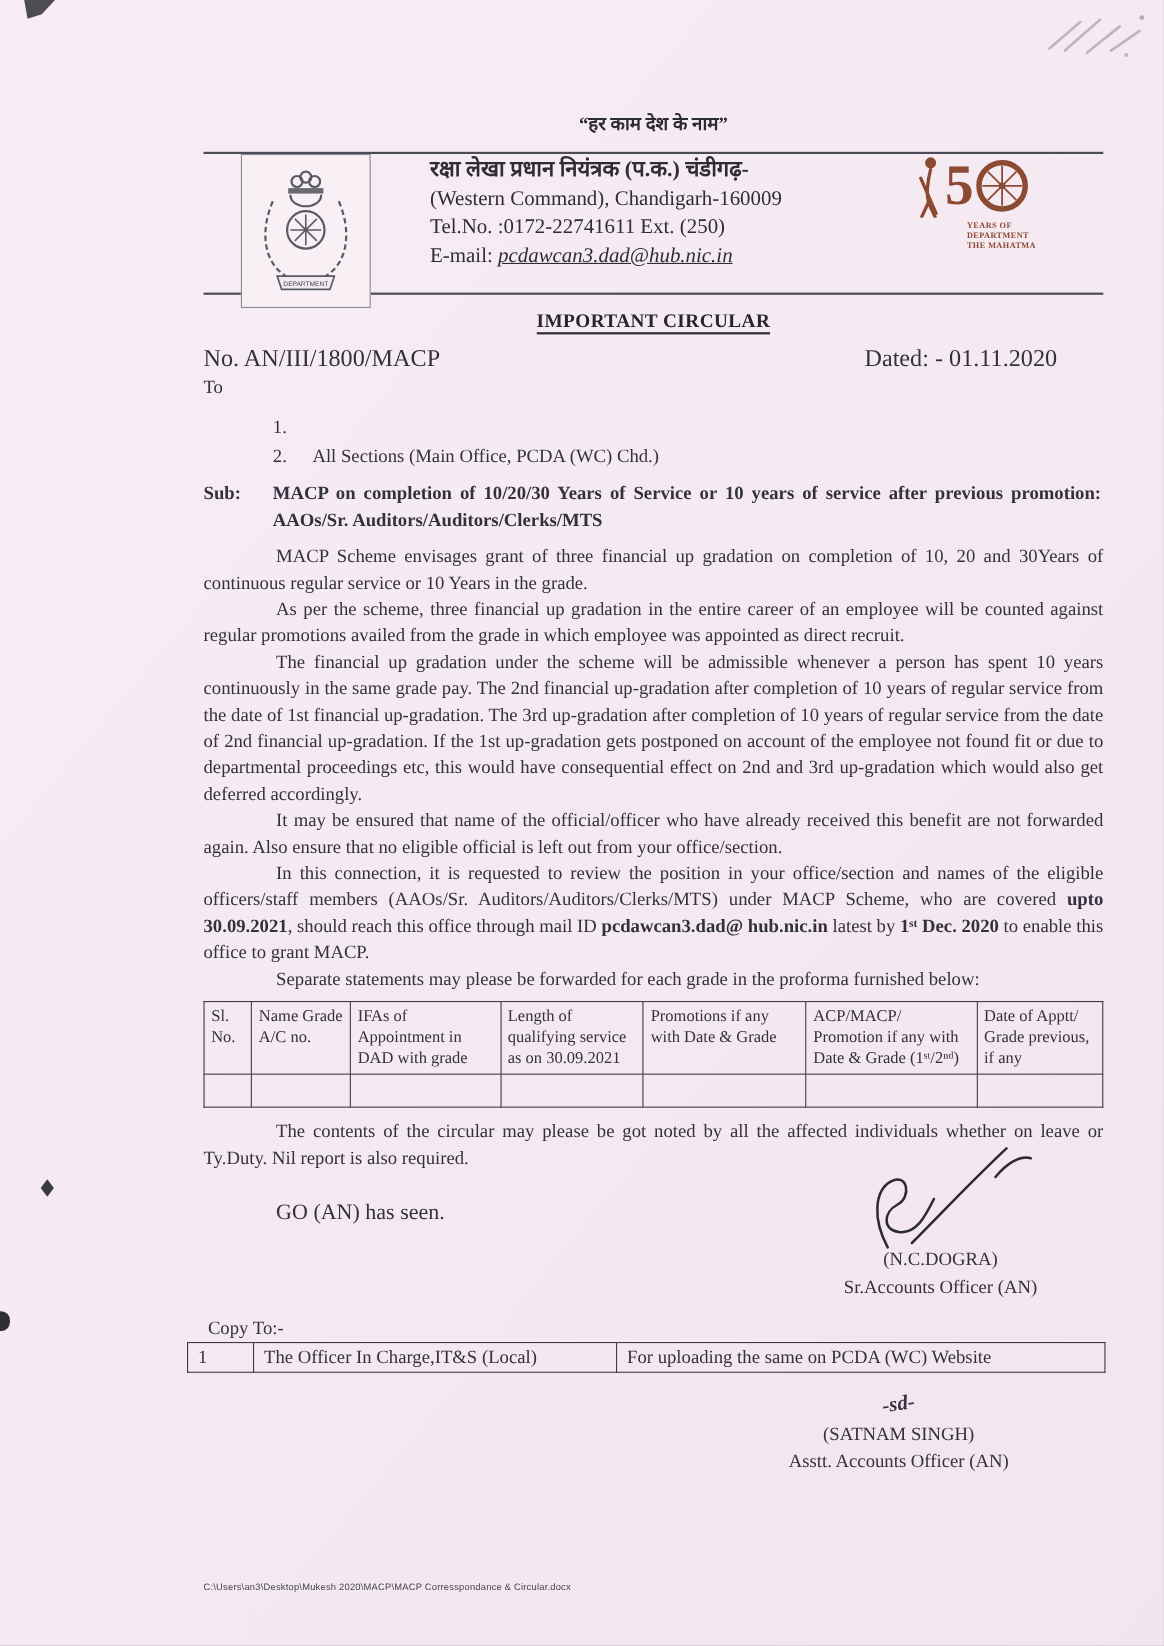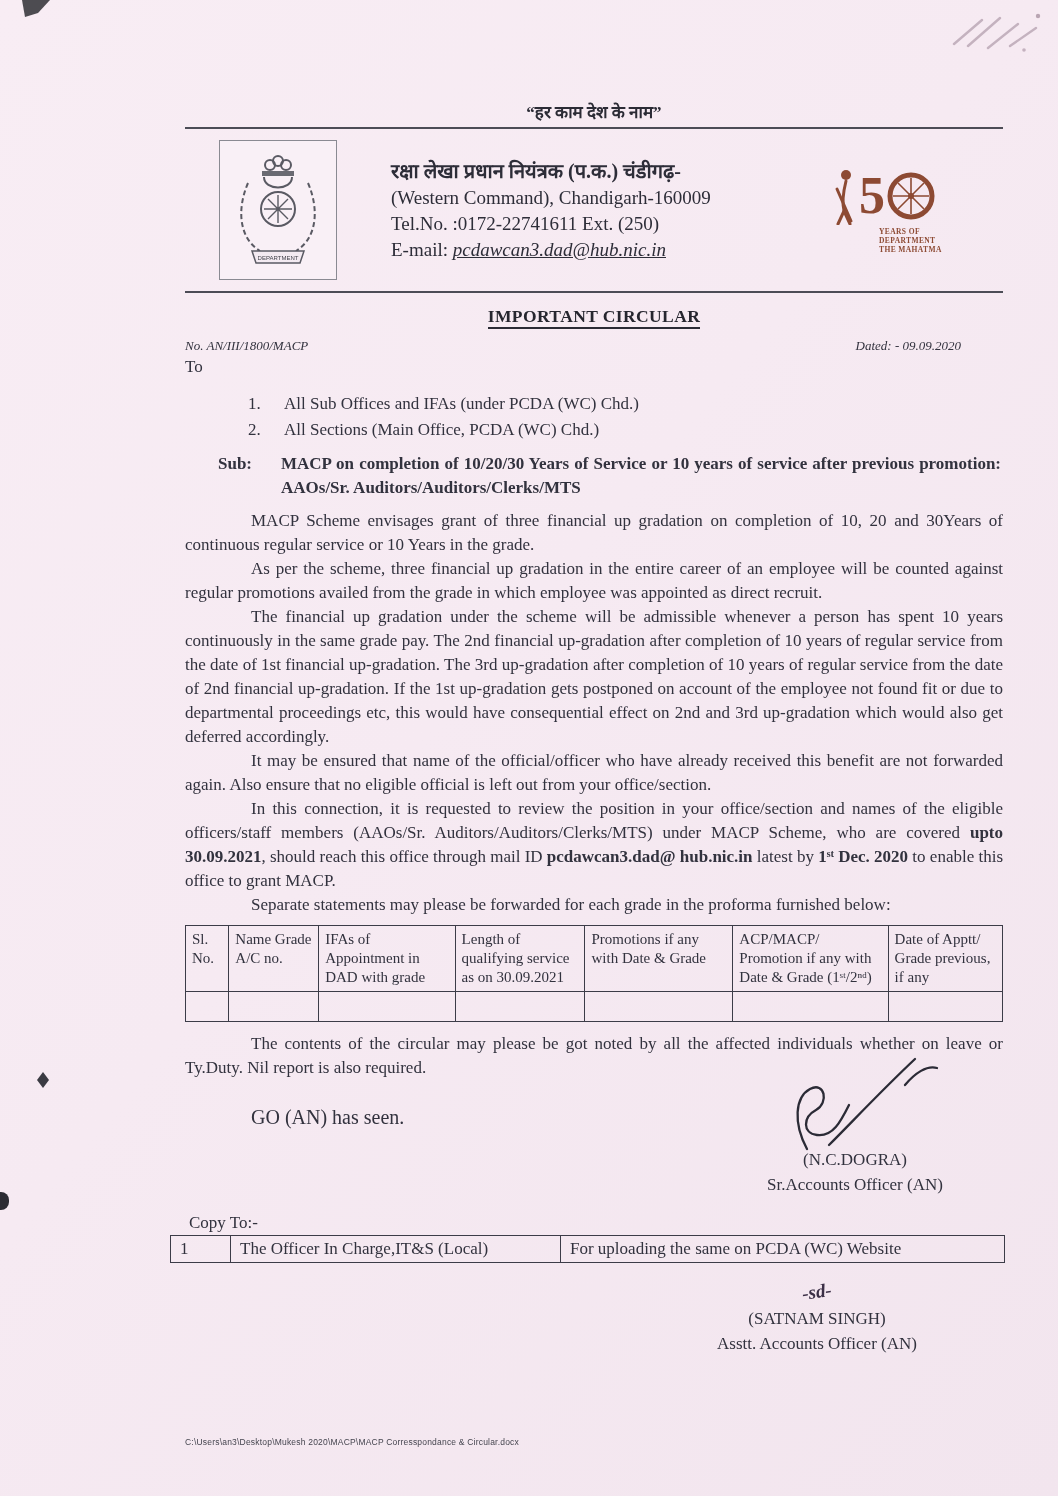--- a/index.html
+++ b/index.html
@@ -11,50 +11,50 @@
     background:linear-gradient(130deg,#f8edf4 0%,#f6eaf2 45%,#f2e5ee 100%);
     font-family:"Liberation Serif","DejaVu Serif",serif;
     color:#32323e;
     overflow:hidden;
   }
   .content { position:absolute; left:185px; width:818px; top:0; }
 
   .quote { margin-top:100px; text-align:center; font-weight:bold; font-size:17px; color:#2b2b35; }
 
   .hbox {
-    margin-top:4px; height:166px;
+    margin-top:15px; height:130px;
     border-top:2px solid #4c4c56; border-bottom:2px solid #4c4c56;
-    display:flex; align-items:center;
+    display:flex; align-items:flex-start;
   }
   .emblem-box {
     width:118px; height:140px; margin-left:34px;
     border:1.5px solid #8a8a92; background:#f9f0f6;
     display:flex; align-items:center; justify-content:center;
   }
   .hq-text { margin-left:54px; line-height:26px; font-size:19px; color:#2d2d38; }
   .hq-text .hindi { font-weight:bold; font-size:20px; line-height:28px; }
   .hq-text .email { font-style:italic; text-decoration:underline; }
   .logo150 { margin-left:auto; margin-right:42px; width:128px; color:#8d4a33; }
   .logo150 .row1 { display:flex; align-items:center; }
   .logo150 .digit { font-size:52px; font-weight:bold; line-height:48px; font-family:"Liberation Serif",serif; }
   .logo150 .caps { font-size:7.5px; font-weight:bold; line-height:9px; letter-spacing:.4px; margin-top:2px; margin-left:46px; }
 
   .title-wrap { text-align:center; margin-top:13px; }
   .title-wrap span { font-weight:bold; font-size:17.5px; letter-spacing:.4px; border-bottom:2px solid #2b2b35; padding-bottom:1px; color:#26262f; }
   .subtitle { text-align:center; font-size:15.5px; margin-top:5px; }
 
-  .refrow { display:flex; justify-content:space-between; margin-top:11px; font-size:13px; padding-right:42px;font-style:italic; }
+  .refrow { display:flex; justify-content:space-between; margin-top:11px; font-size:22px; padding-right:42px; }
   .to { font-size:17px; margin-top:3px; }
 
   .addr { margin-top:14px; margin-left:63px; font-size:17px; line-height:26px; }
   .addr-row { display:flex; }
   .addr-num { width:36px; }
 
   .subject { display:flex; margin-top:9px; font-weight:bold; font-size:17px; line-height:24px; }
-  .sub-label { width:63px; flex:none;margin-left:33px; }
+  .sub-label { width:63px; flex:none; }
   .sub-text { flex:1; text-align:justify; padding-right:2px; }
 
   .bodytext { margin-top:9px; }
   p.body { font-size:17px; line-height:24px; text-align:justify; text-indent:66px; }
   p.body .b { font-weight:bold; }
 
   table.proforma { width:100%; border-collapse:collapse; margin-top:8px; }
   table.proforma td {
     border:1.7px solid #3c3c48; font-size:15px; line-height:19px;
     padding:4px 6px; vertical-align:top;
@@ -147,28 +147,27 @@
           <div>DEPARTMENT</div>
           <div>THE MAHATMA</div>
         </div>
       </div>
     </div>
 
     <div class="title-wrap"><span>IMPORTANT CIRCULAR</span></div>
 
     <div class="refrow">
       <span>No. AN/III/1800/MACP</span>
-      <span>Dated: -  09.09.2020</span>
+      <span>Dated: -  01.11.2020</span>
     </div>
     <div class="to">To</div>
 
     <div class="addr">
       <div class="addr-row">
         <span class="addr-num">1.</span>
-        <span>All Sub Offices and IFAs (under PCDA (WC) Chd.)</span>
       </div>
       <div class="addr-row">
         <span class="addr-num">2.</span>
         <span>All Sections (Main Office, PCDA (WC) Chd.)</span>
       </div>
     </div>
 
     <div class="subject">
       <span class="sub-label">Sub:</span>
       <span class="sub-text">MACP on completion of 10/20/30 Years of Service or 10 years of service after previous promotion: AAOs/Sr. Auditors/Auditors/Clerks/MTS</span>

